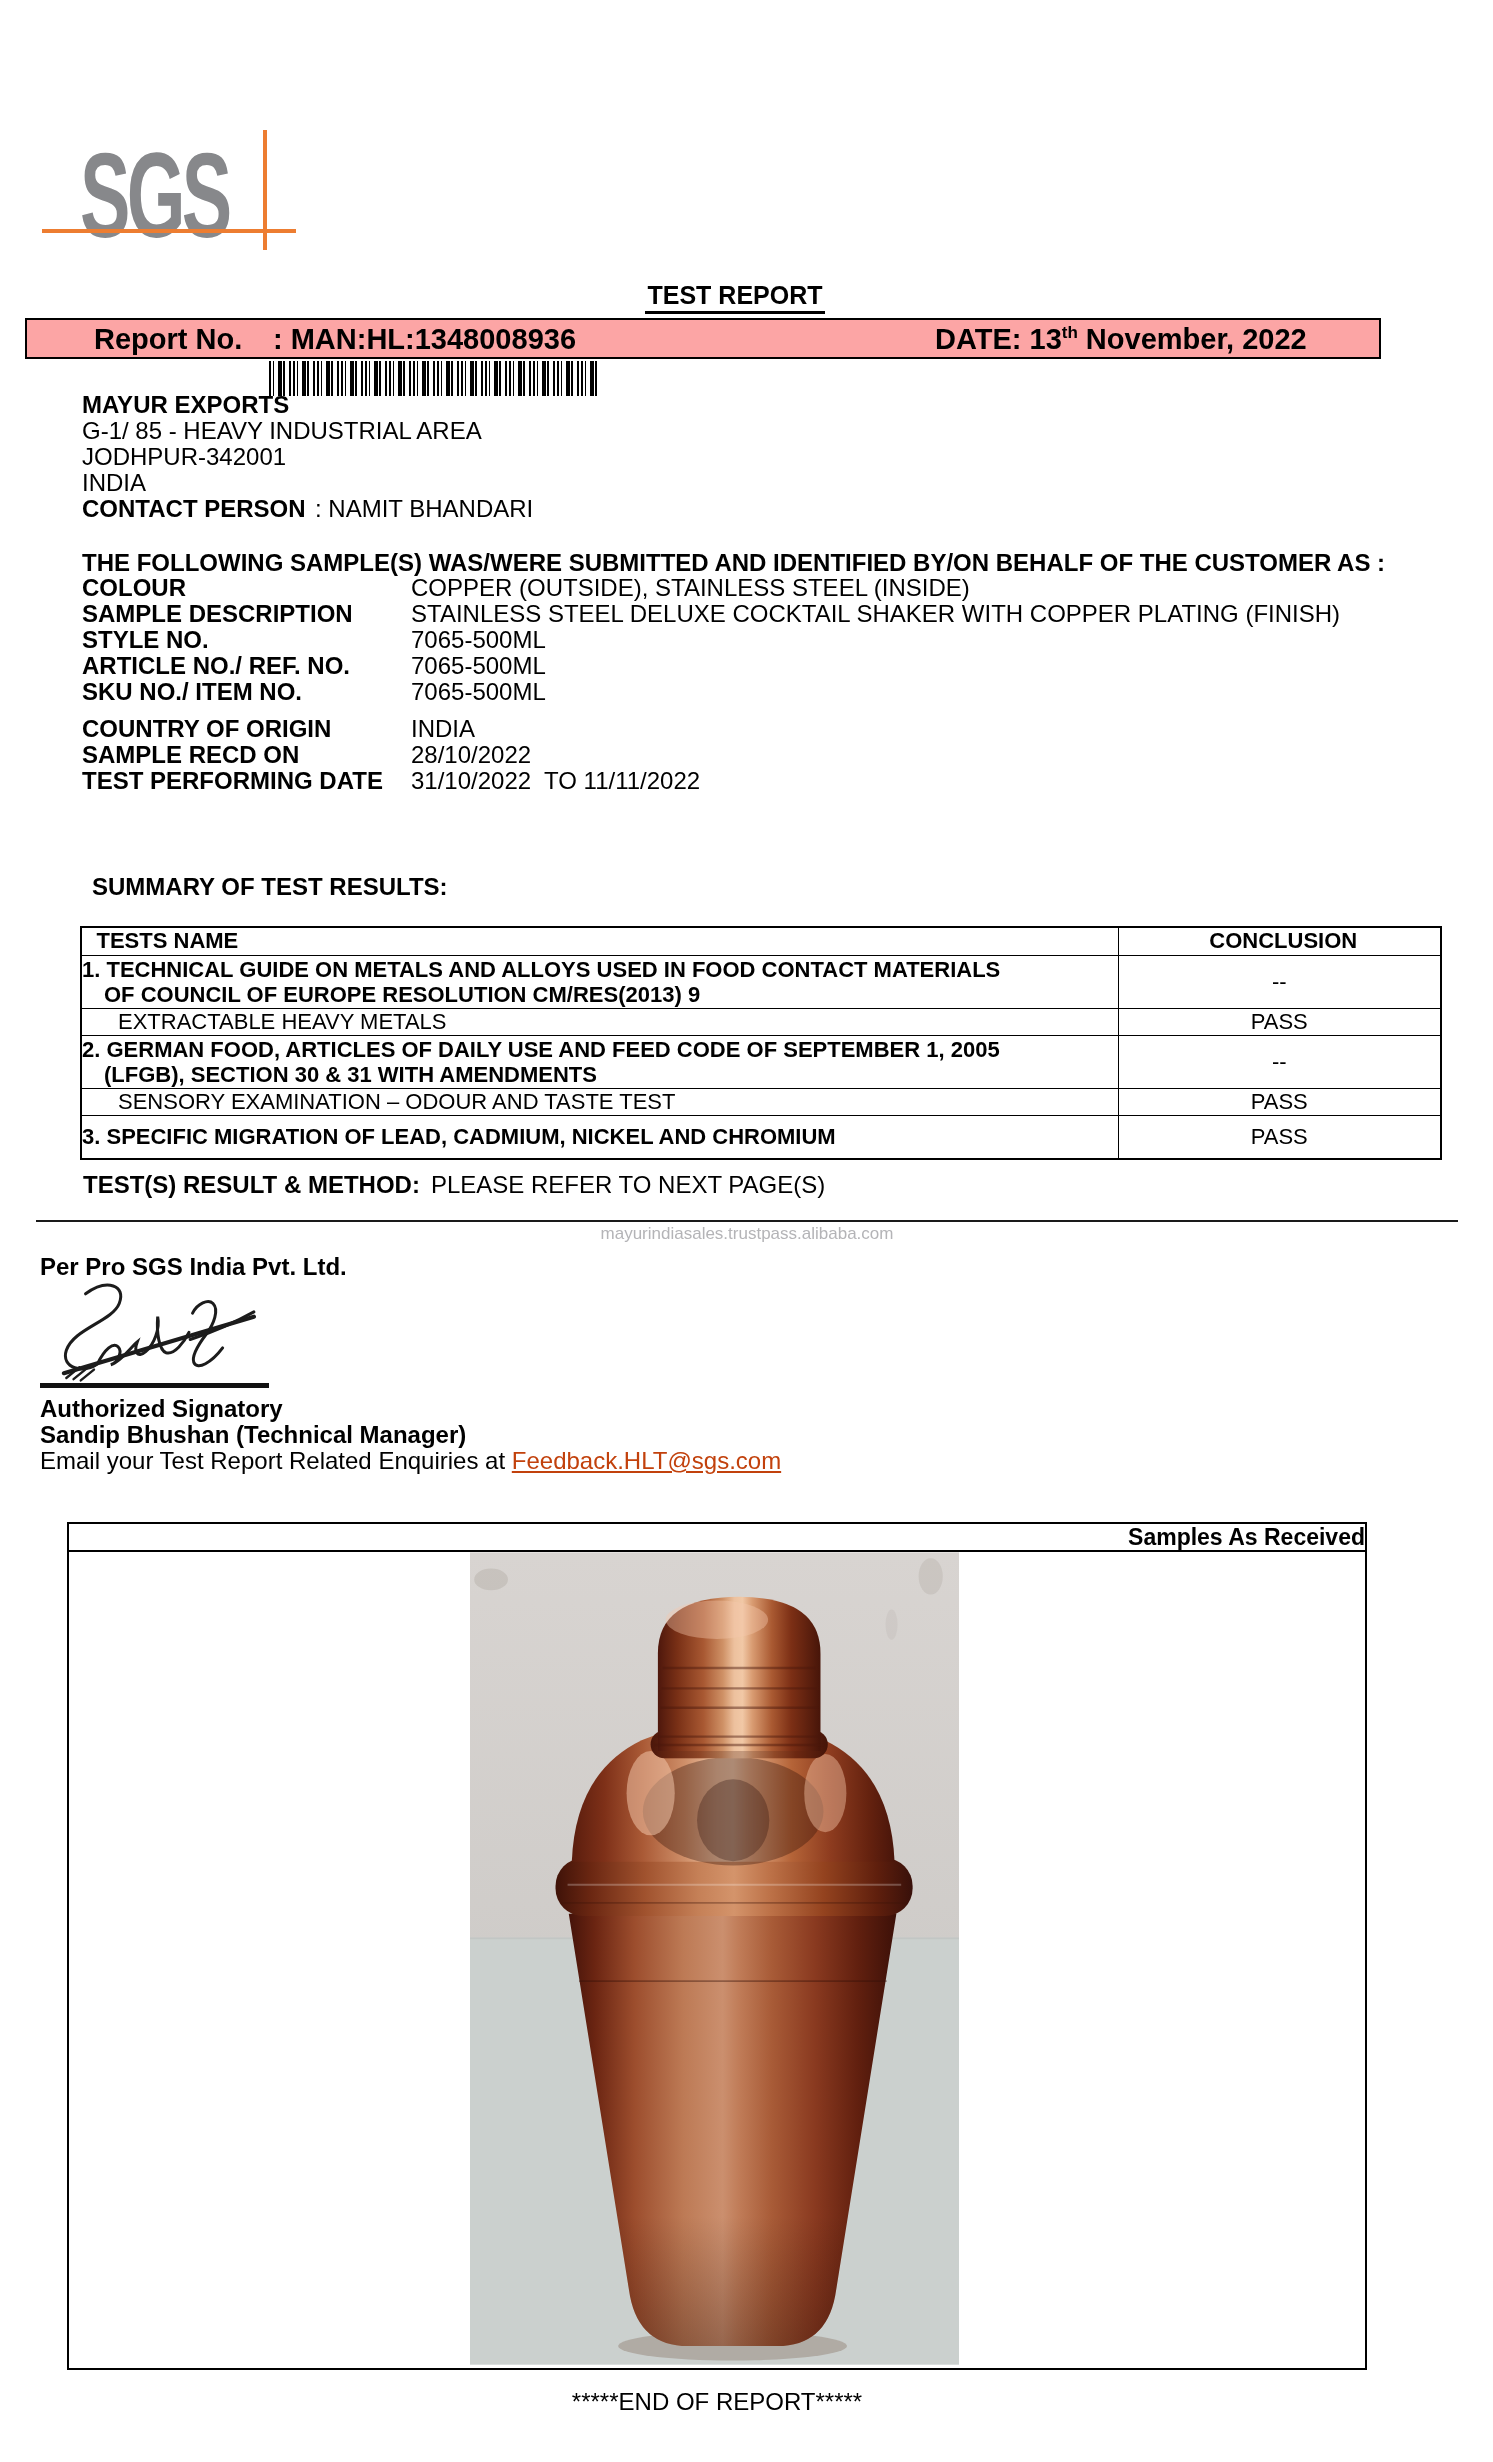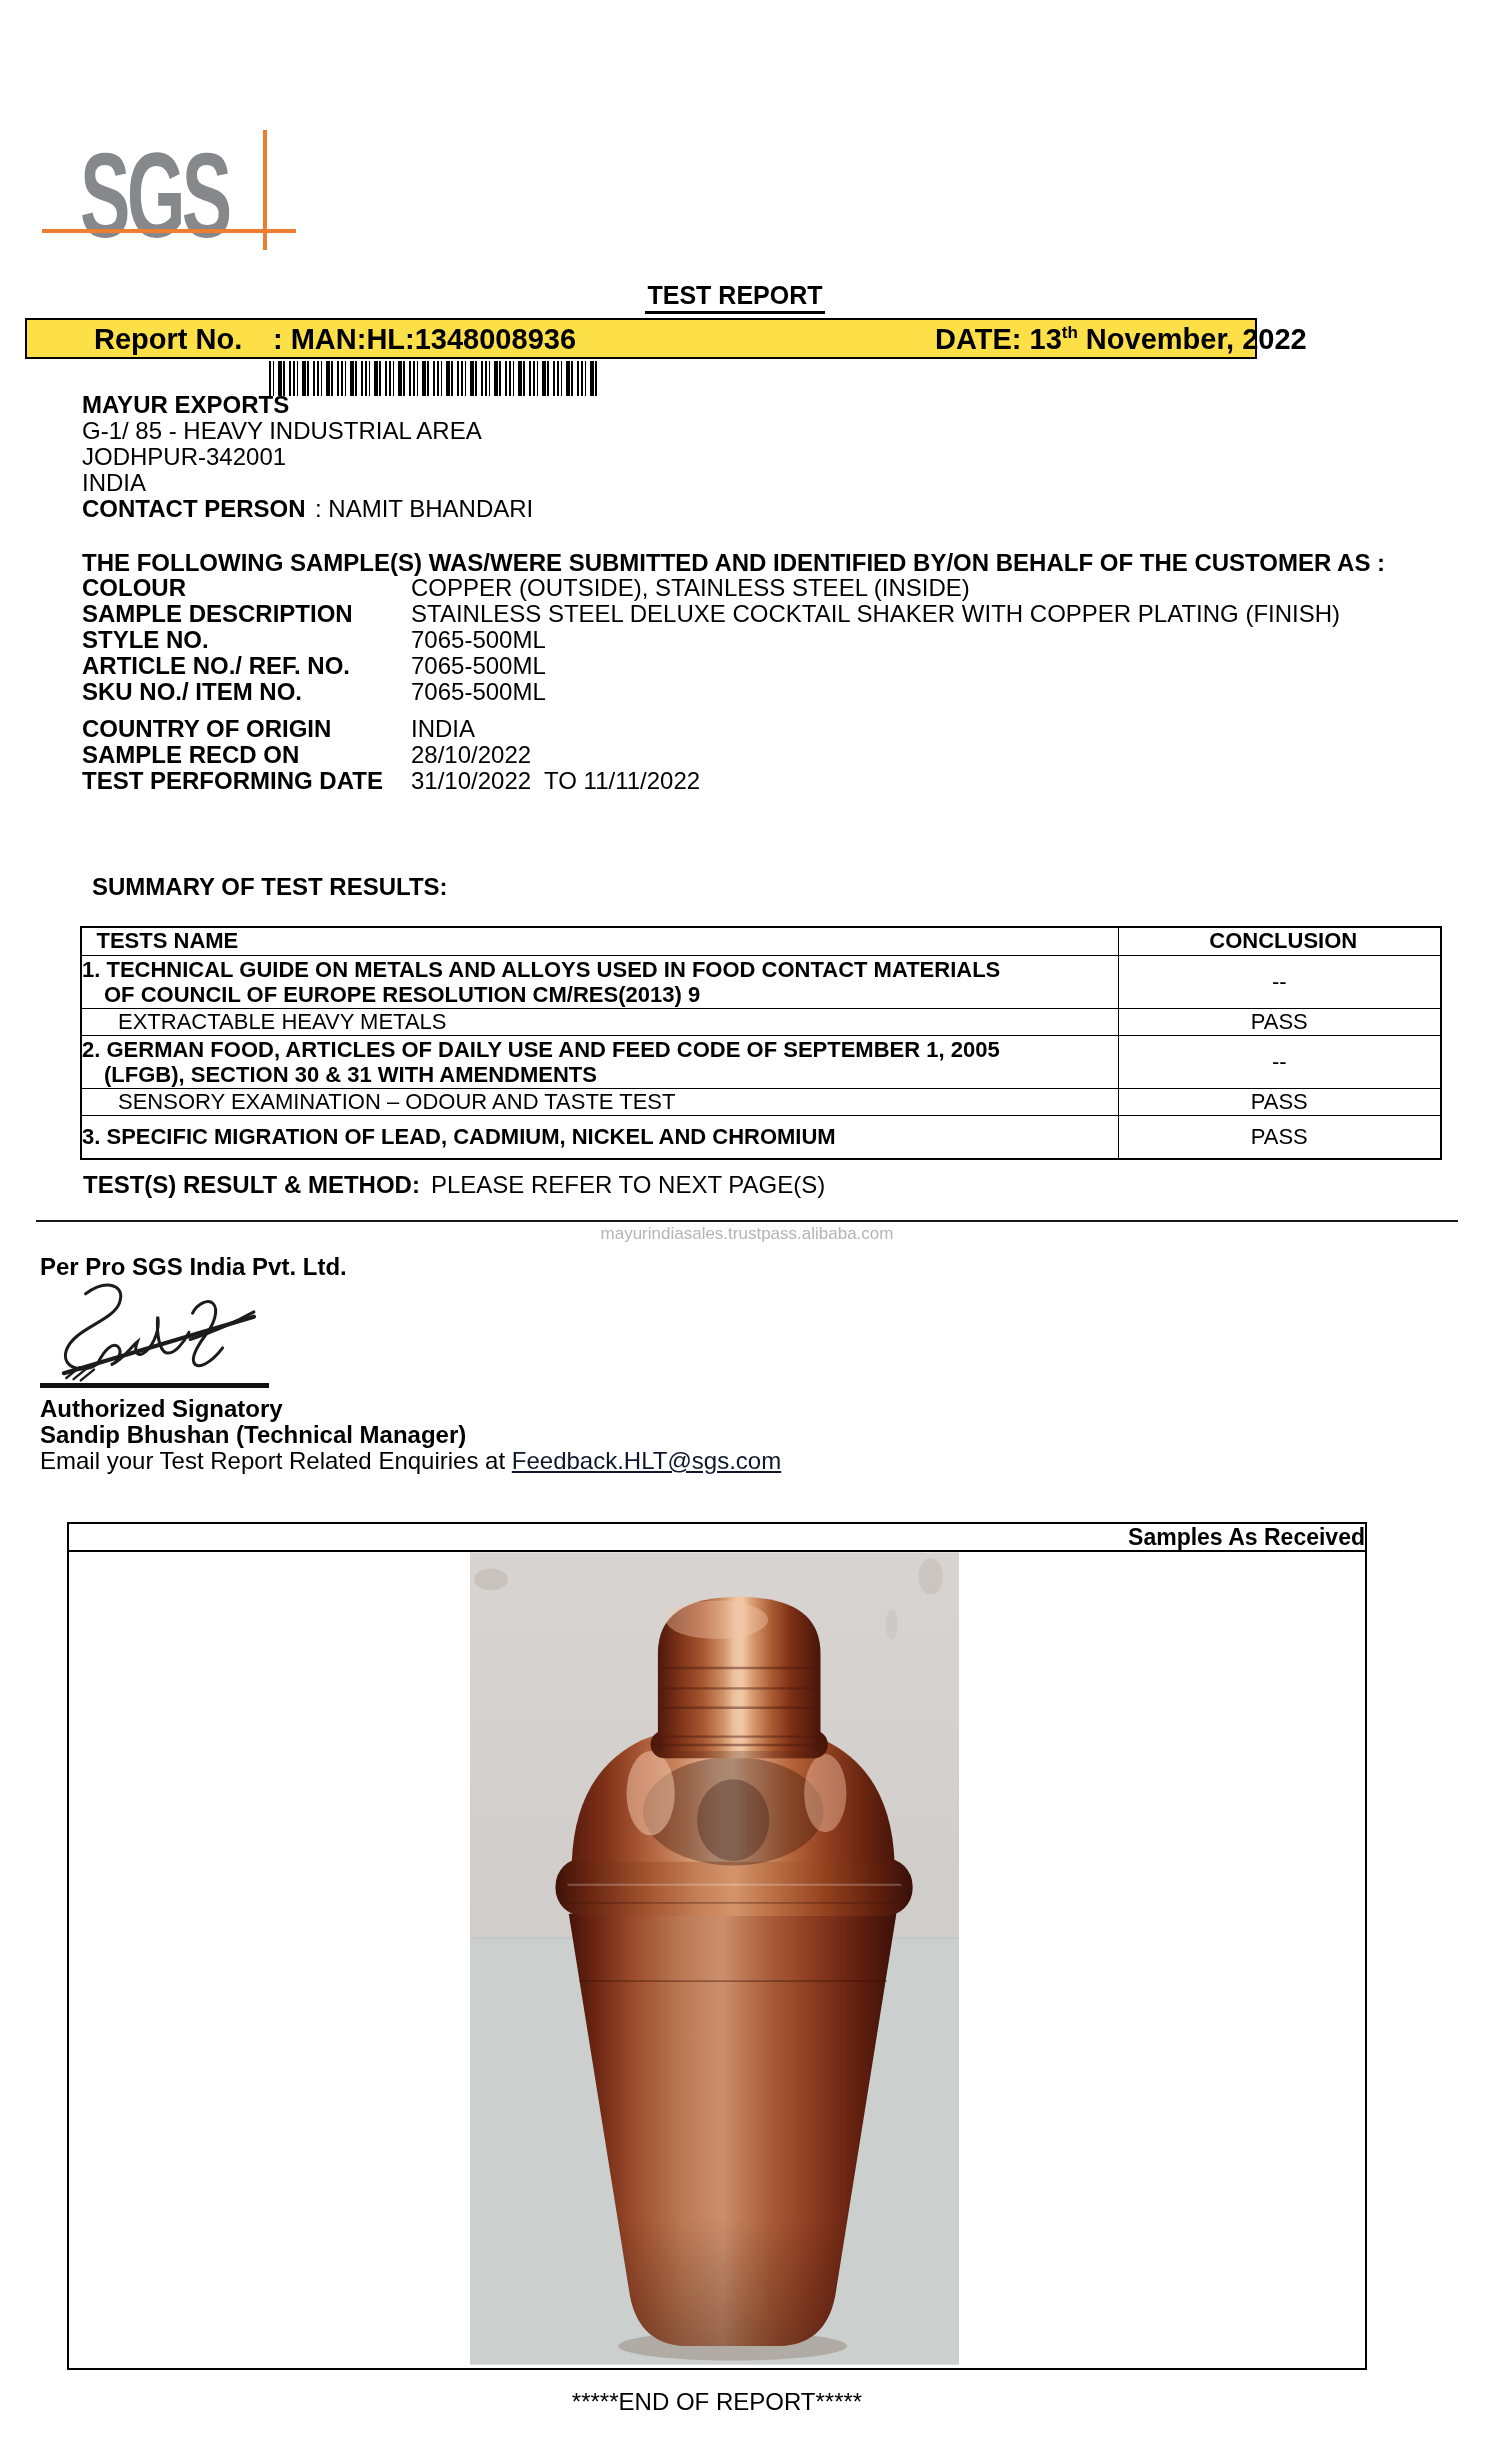--- a/index.html
+++ b/index.html
@@ -21,21 +21,21 @@
     transform: scaleX(0.63); transform-origin: 0 0;
   }
   .sgs-hline { left: 42px; top: 229px; width: 254px; height: 3.6px; background: #ED7D31; }
   .sgs-vline { left: 263px; top: 130px; width: 3.6px; height: 120px; background: #ED7D31; }
 
   
   .doc-title { left: 25px; top: 281px; width: 1420px; text-align: center; font-size: 25px; font-weight: 700; }
   .doc-title span { border-bottom: 3px solid #000; padding: 0 2.4px 1.8px 2.4px; }
 
   
-  .report-box { left: 25px; top: 318px; width: 1232px; height: 41px; border: 2.4px solid #000; background:#fde047; }
+  .report-box { left: 25px; top: 318px; width: 1356px; height: 41px; border: 2.4px solid #000; background:#fca5a5; }
   .report-no { position:absolute; left: 67px; top: 50%; transform: translateY(-50%);
                font-size: 29px; font-weight: 700; white-space: nowrap; }
   .report-no .lbl { display:inline-block; width: 179px; }
   .report-date { position:absolute; left: 908px; top: 50%; transform: translateY(-50%);
                  font-size: 29px; font-weight: 700; white-space: nowrap; }
   .report-date sup { font-size: 17px; }
 
   
   .barcode { left: 269px; top: 361px; width: 330px; height: 35px;
     background: repeating-linear-gradient(90deg,
@@ -83,21 +83,21 @@
   .rule { left: 36px; top: 1220px; width: 1422px; height: 2.4px; background: #1a1a1a; }
   .watermark { left: 0; top: 1224px; width: 1494px; text-align: center;
     font-size: 17px; color: #b4b4b7; }
 
   
   .perpro { left: 40px; top: 1253px; font-size: 24px; font-weight: 700; }
   .signature-svg { left: 42px; top: 1277px; }
   .sigline { left: 40px; top: 1383px; width: 229px; height: 4.8px; background: #111; }
   .sig-block { left: 40px; top: 1396px; font-size: 24px; line-height: 26px; white-space: nowrap; }
   .sig-block .bold { font-weight: 700; }
-  .email-link { color: #0f172a; }
+  .email-link { color: #c2410c; }
 
   
   .samples-box { left: 67px; top: 1522px; width: 1300px; height: 848px; border: 2.4px solid #000; background:#fff; }
   .samples-title { height: 28px; border-bottom: 2.4px solid #000; line-height: 27px;
     text-align: right; font-size: 23px; font-weight: 700; }
   .photo { position: absolute; left: 401px; top: 28px; width: 489px; height: 813px; }
 
   
   .end-text { left: 67px; top: 2388px; width: 1300px; text-align: center; font-size: 24px; }
 </style>

